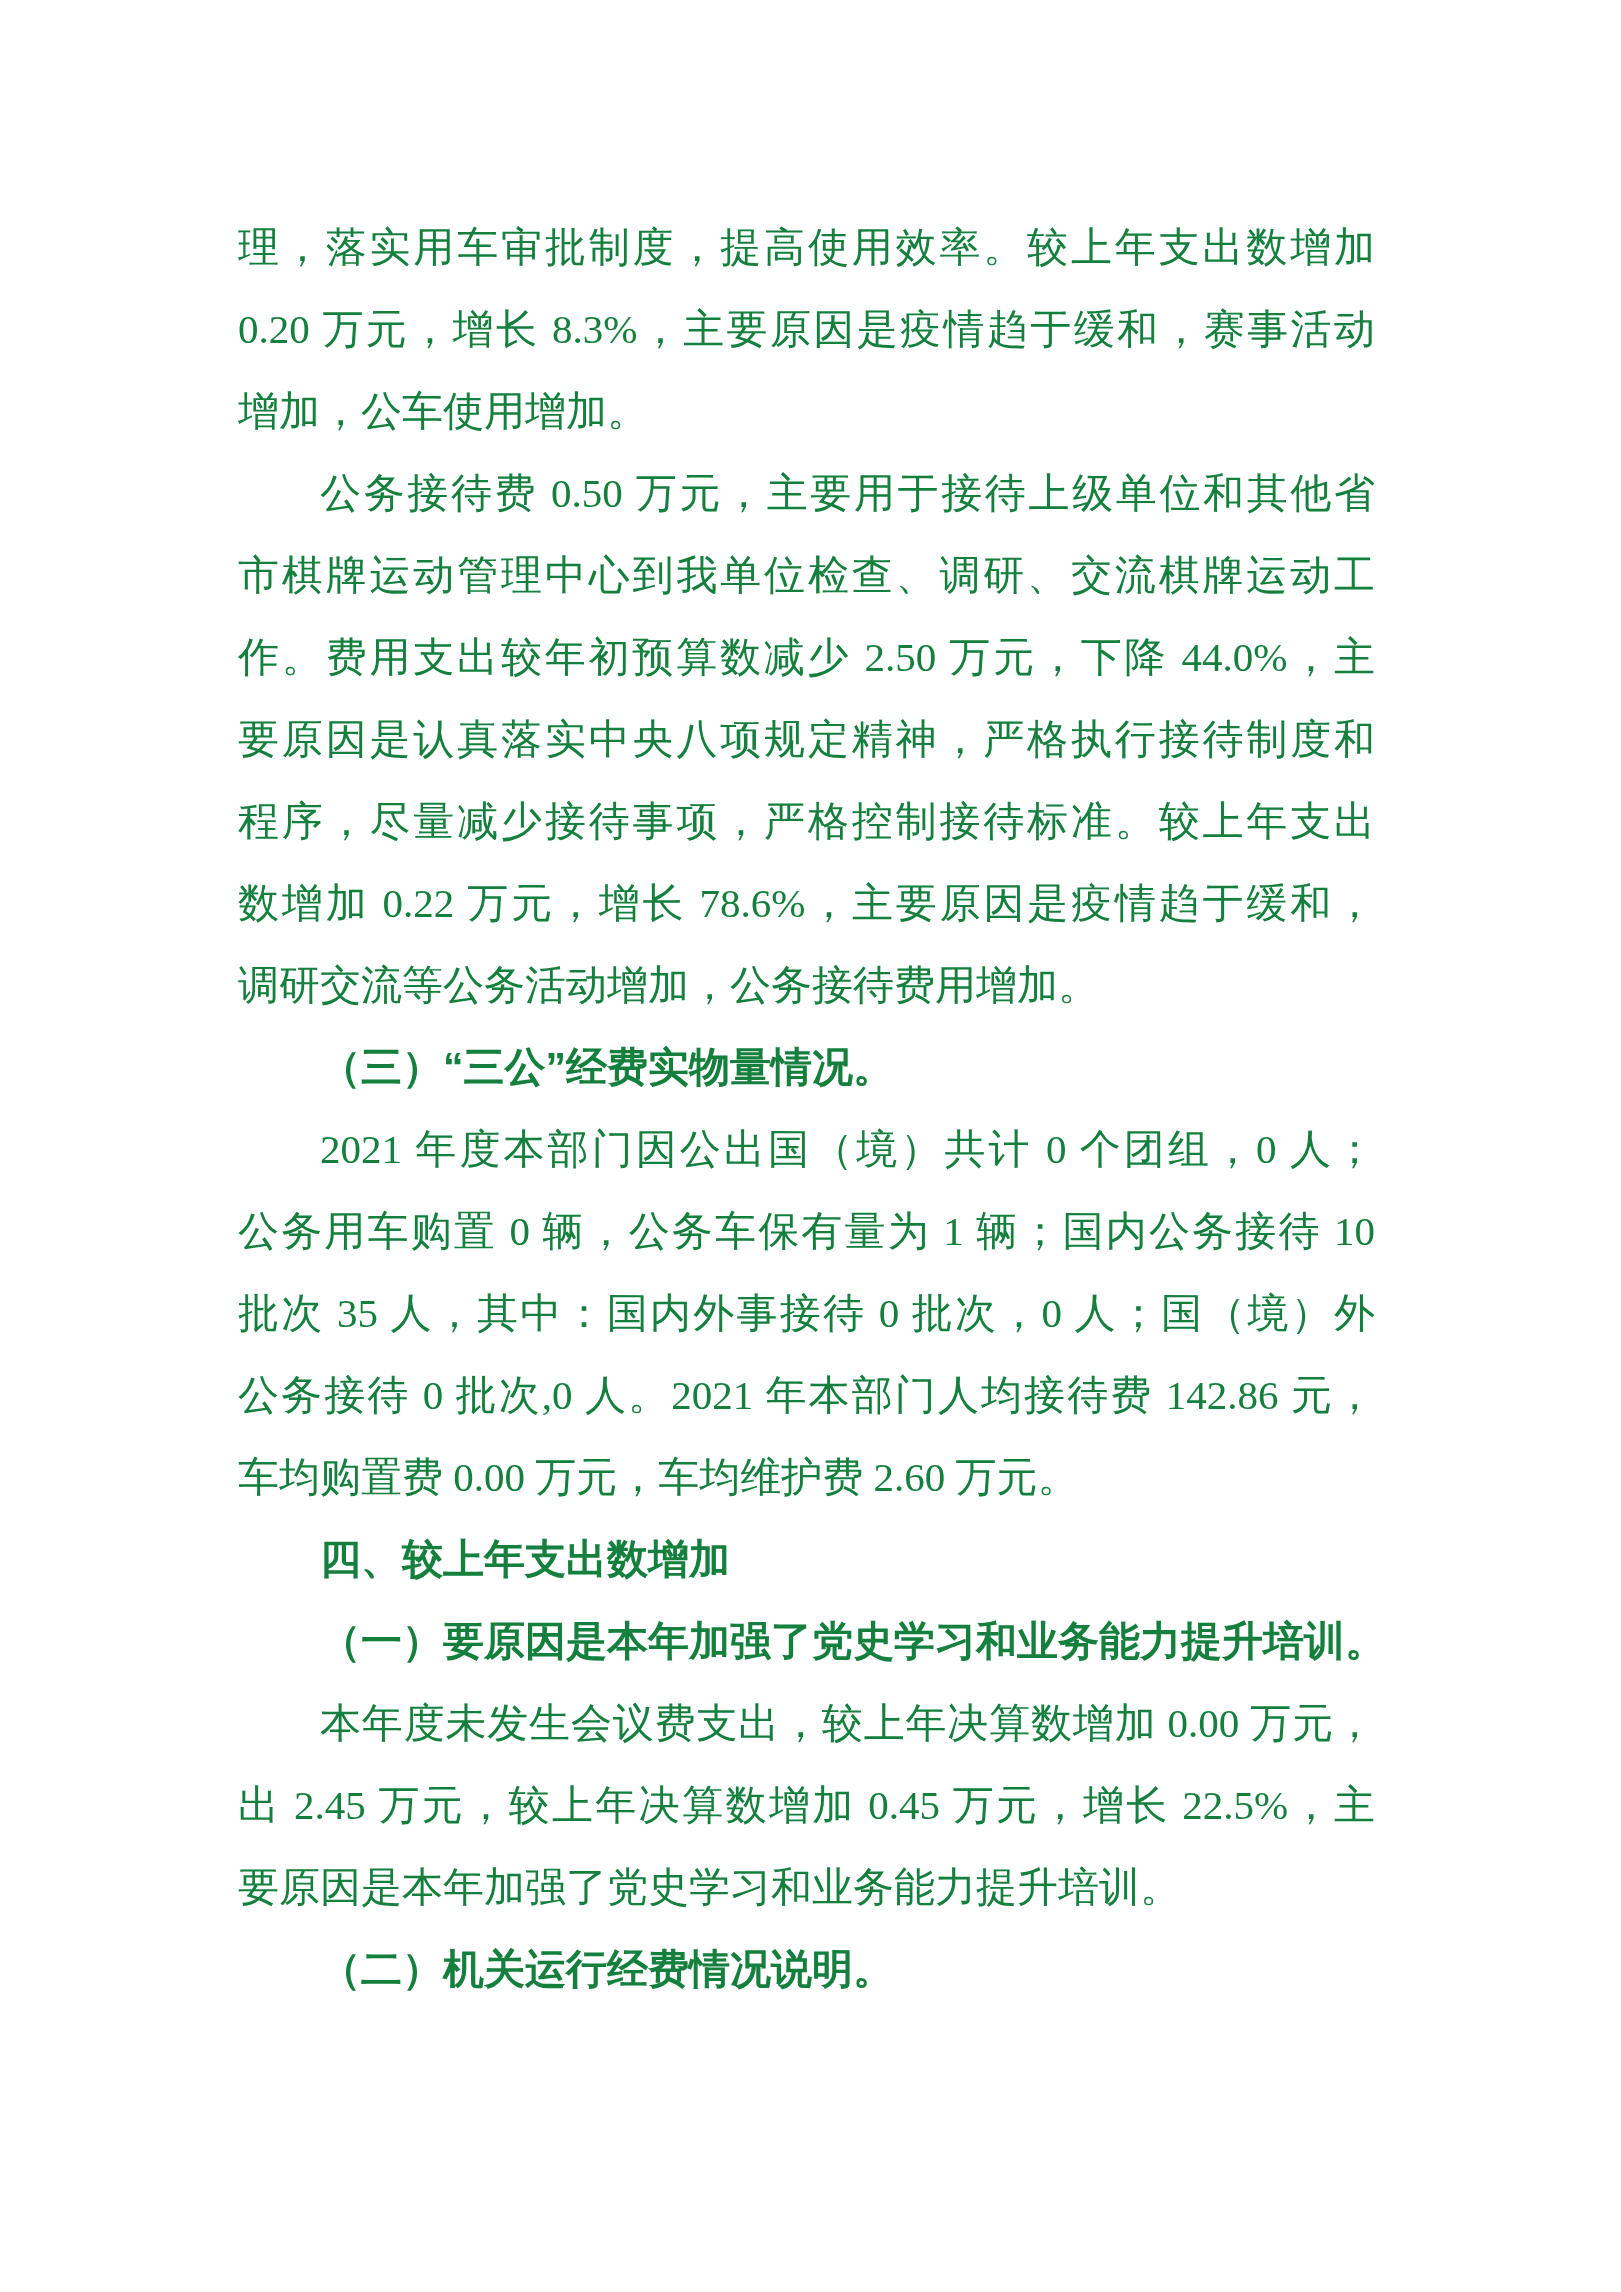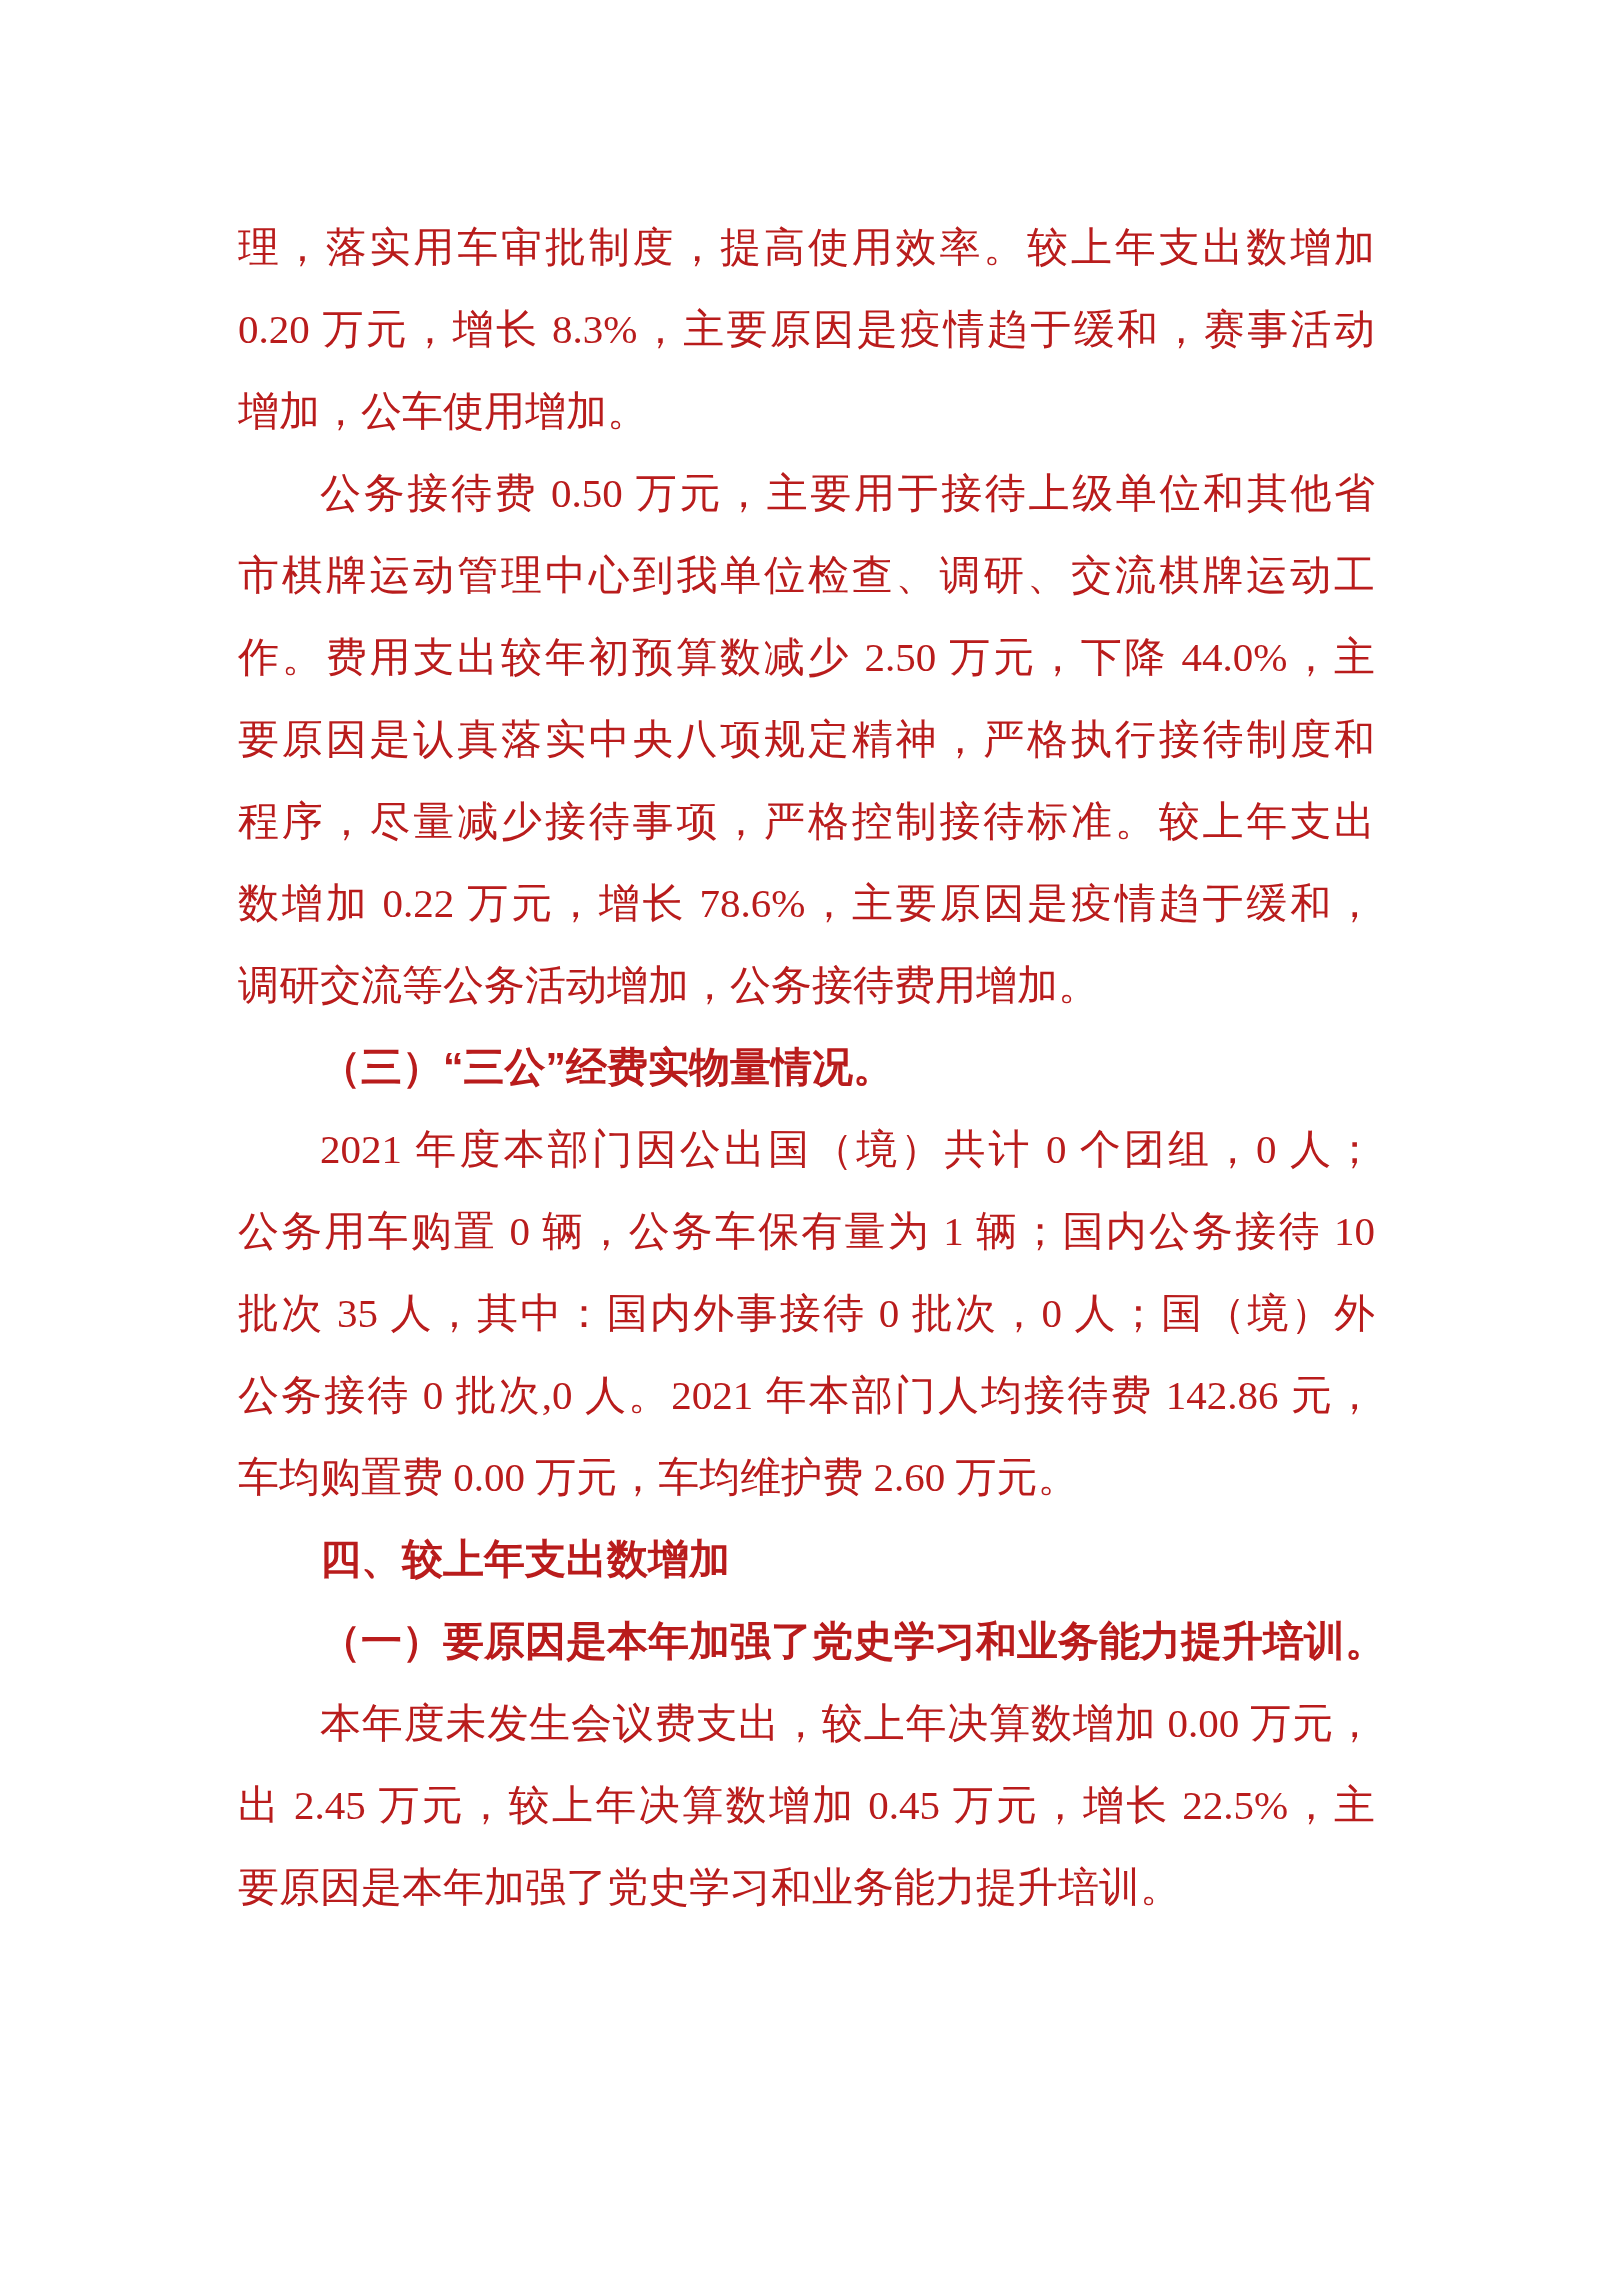--- a/index.html
+++ b/index.html
@@ -7,21 +7,21 @@
     padding: 0;
     background: #ffffff;
   }
   .page {
     position: relative;
     width: 1621px;
     height: 2293px;
     background: #ffffff;
     box-sizing: border-box;
     padding: 206px 246px 0 238px;
-    color: #b91c1c;
+    color: #15803d;
     font-family: "Liberation Serif", "DejaVu Serif", serif;
     font-size: 41px;
     overflow: hidden;
   }
   .block { margin: 0; }
   .line {
     height: 82px;
     line-height: 82px;
     text-align: justify;
     text-align-last: justify;
@@ -76,15 +76,18 @@
         <div class="line last">四、较上年支出数增加</div>
       </div>
       <div class="block heading indent">
         <div class="line last">（一）要原因是本年加强了党史学习和业务能力提升培训。</div>
       </div>
       <div class="block body indent">
         <div class="line">本年度未发生会议费支出，较上年决算数增加 0.00 万元，</div>
         <div class="line">出 2.45 万元，较上年决算数增加 0.45 万元，增长 22.5%，主</div>
         <div class="line last">要原因是本年加强了党史学习和业务能力提升培训。</div>
       </div>
+      <div class="block heading indent">
+        <div class="line last">（二）机关运行经费情况说明。</div>
+      </div>
     </div>
 </div>
 
 
 </body></html>

